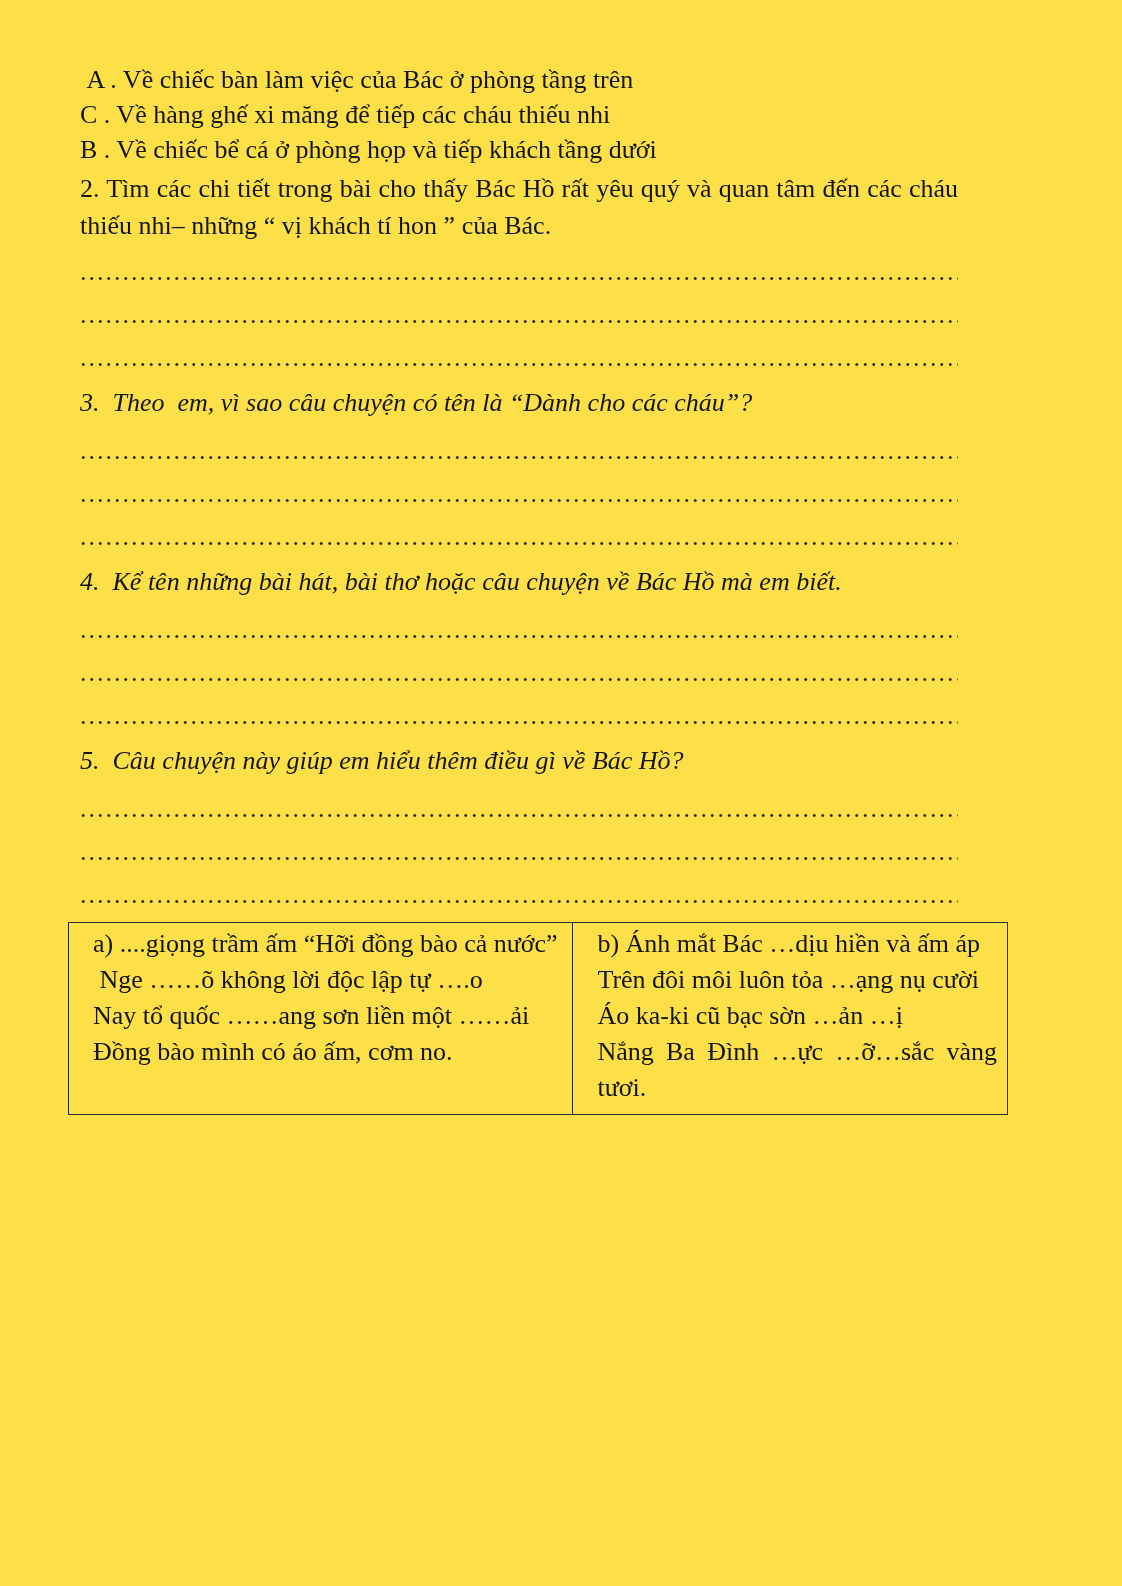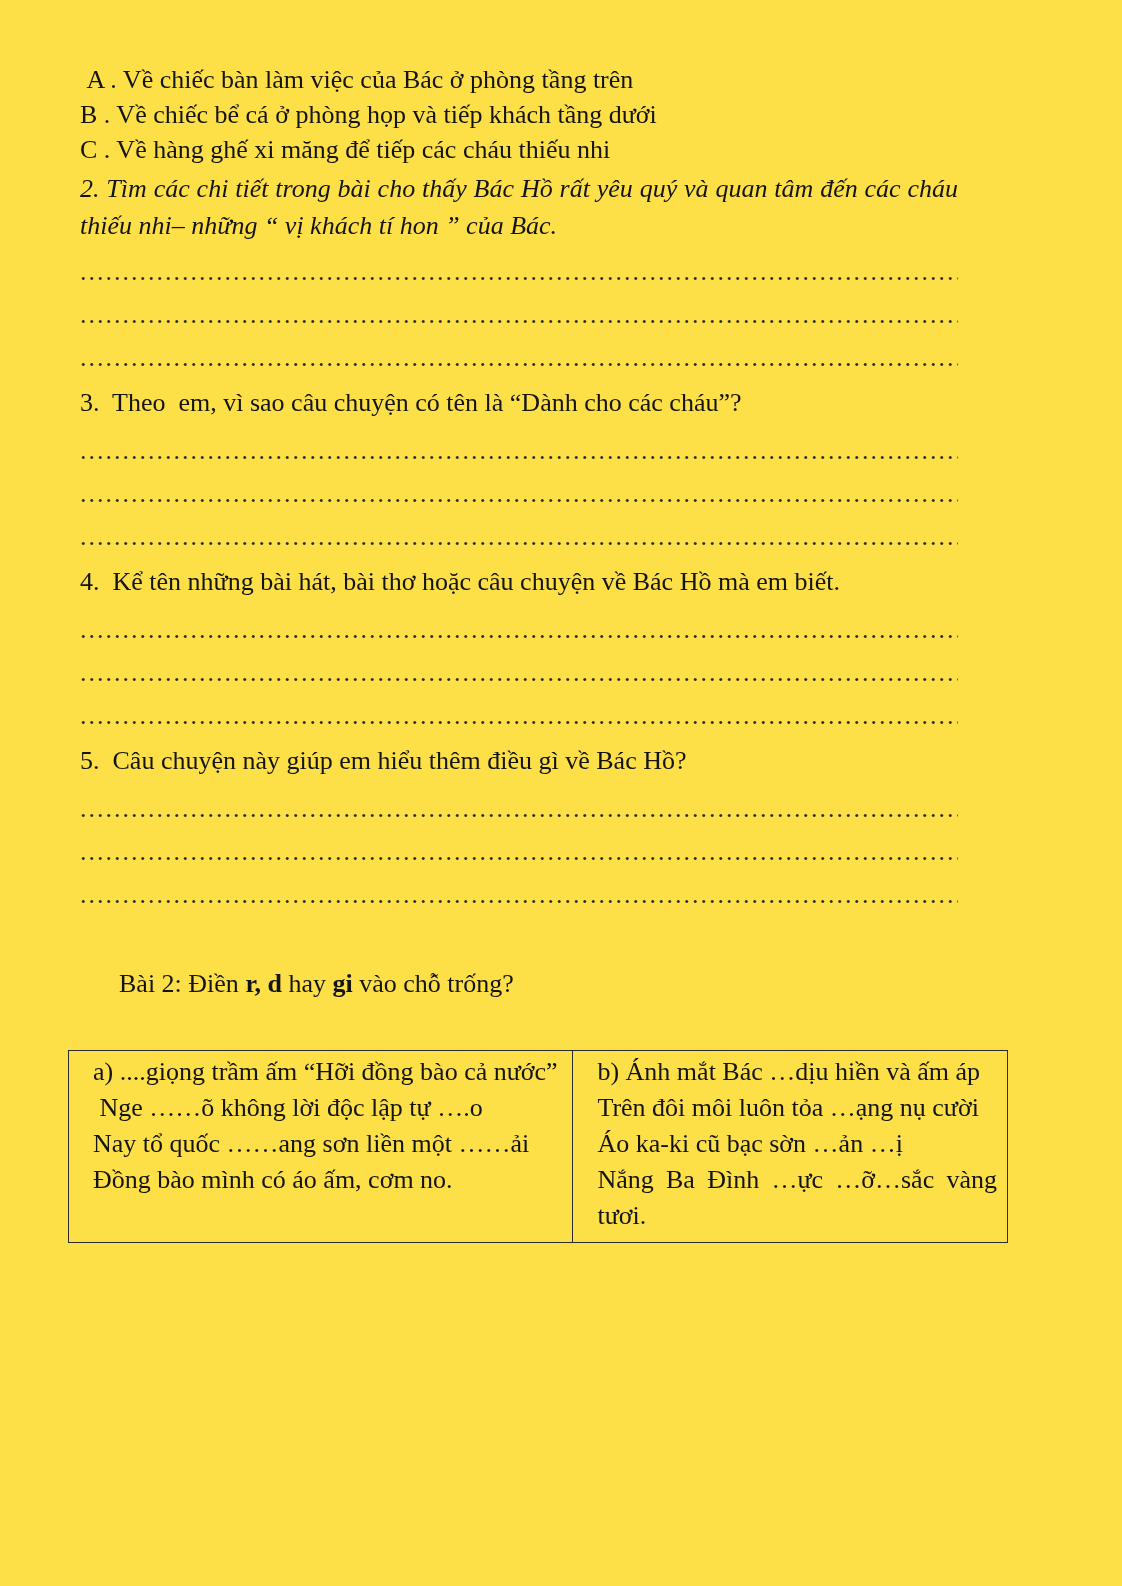--- a/index.html
+++ b/index.html
@@ -16,26 +16,26 @@
     position:absolute;
     left:80px; top:62px;
     width:878px;
     font-size:26px;
   }
   .opt {
     line-height:35px;
     white-space:pre-wrap;
   }
   .q-par {
-    font-style:italic;
     line-height:37px;
     margin-top:3px;
     text-align:justify;
   }
   .qline {
+    font-style:italic;
     line-height:40px;
     margin-top:4px;
     white-space:pre-wrap;
   }
   .qa { margin-top:6px; }
   .dotline {
     height:43px;
     line-height:43px;
     overflow:hidden;
     white-space:nowrap;
@@ -90,22 +90,22 @@
   }
   .footer .sep { margin-right:8px; }
 </style>
 </head>
 <body>
 
 <div class="page">
   <div class="content">
 
     <div class="opt"> A . Về chiếc bàn làm việc của Bác ở phòng tầng trên</div>
+    <div class="opt">C . Về hàng ghế xi măng để tiếp các cháu thiếu nhi</div>
     <div class="opt">B . Về chiếc bể cá ở phòng họp và tiếp khách tầng dưới</div>
-    <div class="opt">C . Về hàng ghế xi măng để tiếp các cháu thiếu nhi</div>
 
     <div class="q-par">2. Tìm các chi tiết trong bài cho thấy Bác Hồ rất yêu quý và quan tâm đến các cháu thiếu nhi– những “ vị khách tí hon ” của Bác.</div>
 
     <div class="qa">
       <div class="dotline"></div>
       <div class="dotline"></div>
       <div class="dotline"></div>
     </div>
 
     <div class="qline">3.  Theo  em, vì sao câu chuyện có tên là “Dành cho các cháu”?</div>
@@ -125,23 +125,20 @@
     </div>
 
     <div class="qline">5.  Câu chuyện này giúp em hiểu thêm điều gì về Bác Hồ?</div>
 
     <div class="qa">
       <div class="dotline"></div>
       <div class="dotline"></div>
       <div class="dotline"></div>
     </div>
 
-    <div class="qline bai2">
-      <span>Bài 2: Điền </span><b>r, d</b><span> hay </span><b>gi</b><span> vào chỗ trống?</span>
-    </div>
 
     <table class="fill">
       <tbody>
           <tr>
         <td class="cell-a">
           <div class="cell-line">a) ....giọng trầm ấm “Hỡi đồng bào cả nước”</div>
           <div class="cell-line"> Nge ……õ không lời độc lập tự ….o</div>
           <div class="cell-line">Nay tổ quốc ……ang sơn liền một ……ải</div>
           <div class="cell-line">Đồng bào mình có áo ấm, cơm no.</div>
         </td>

